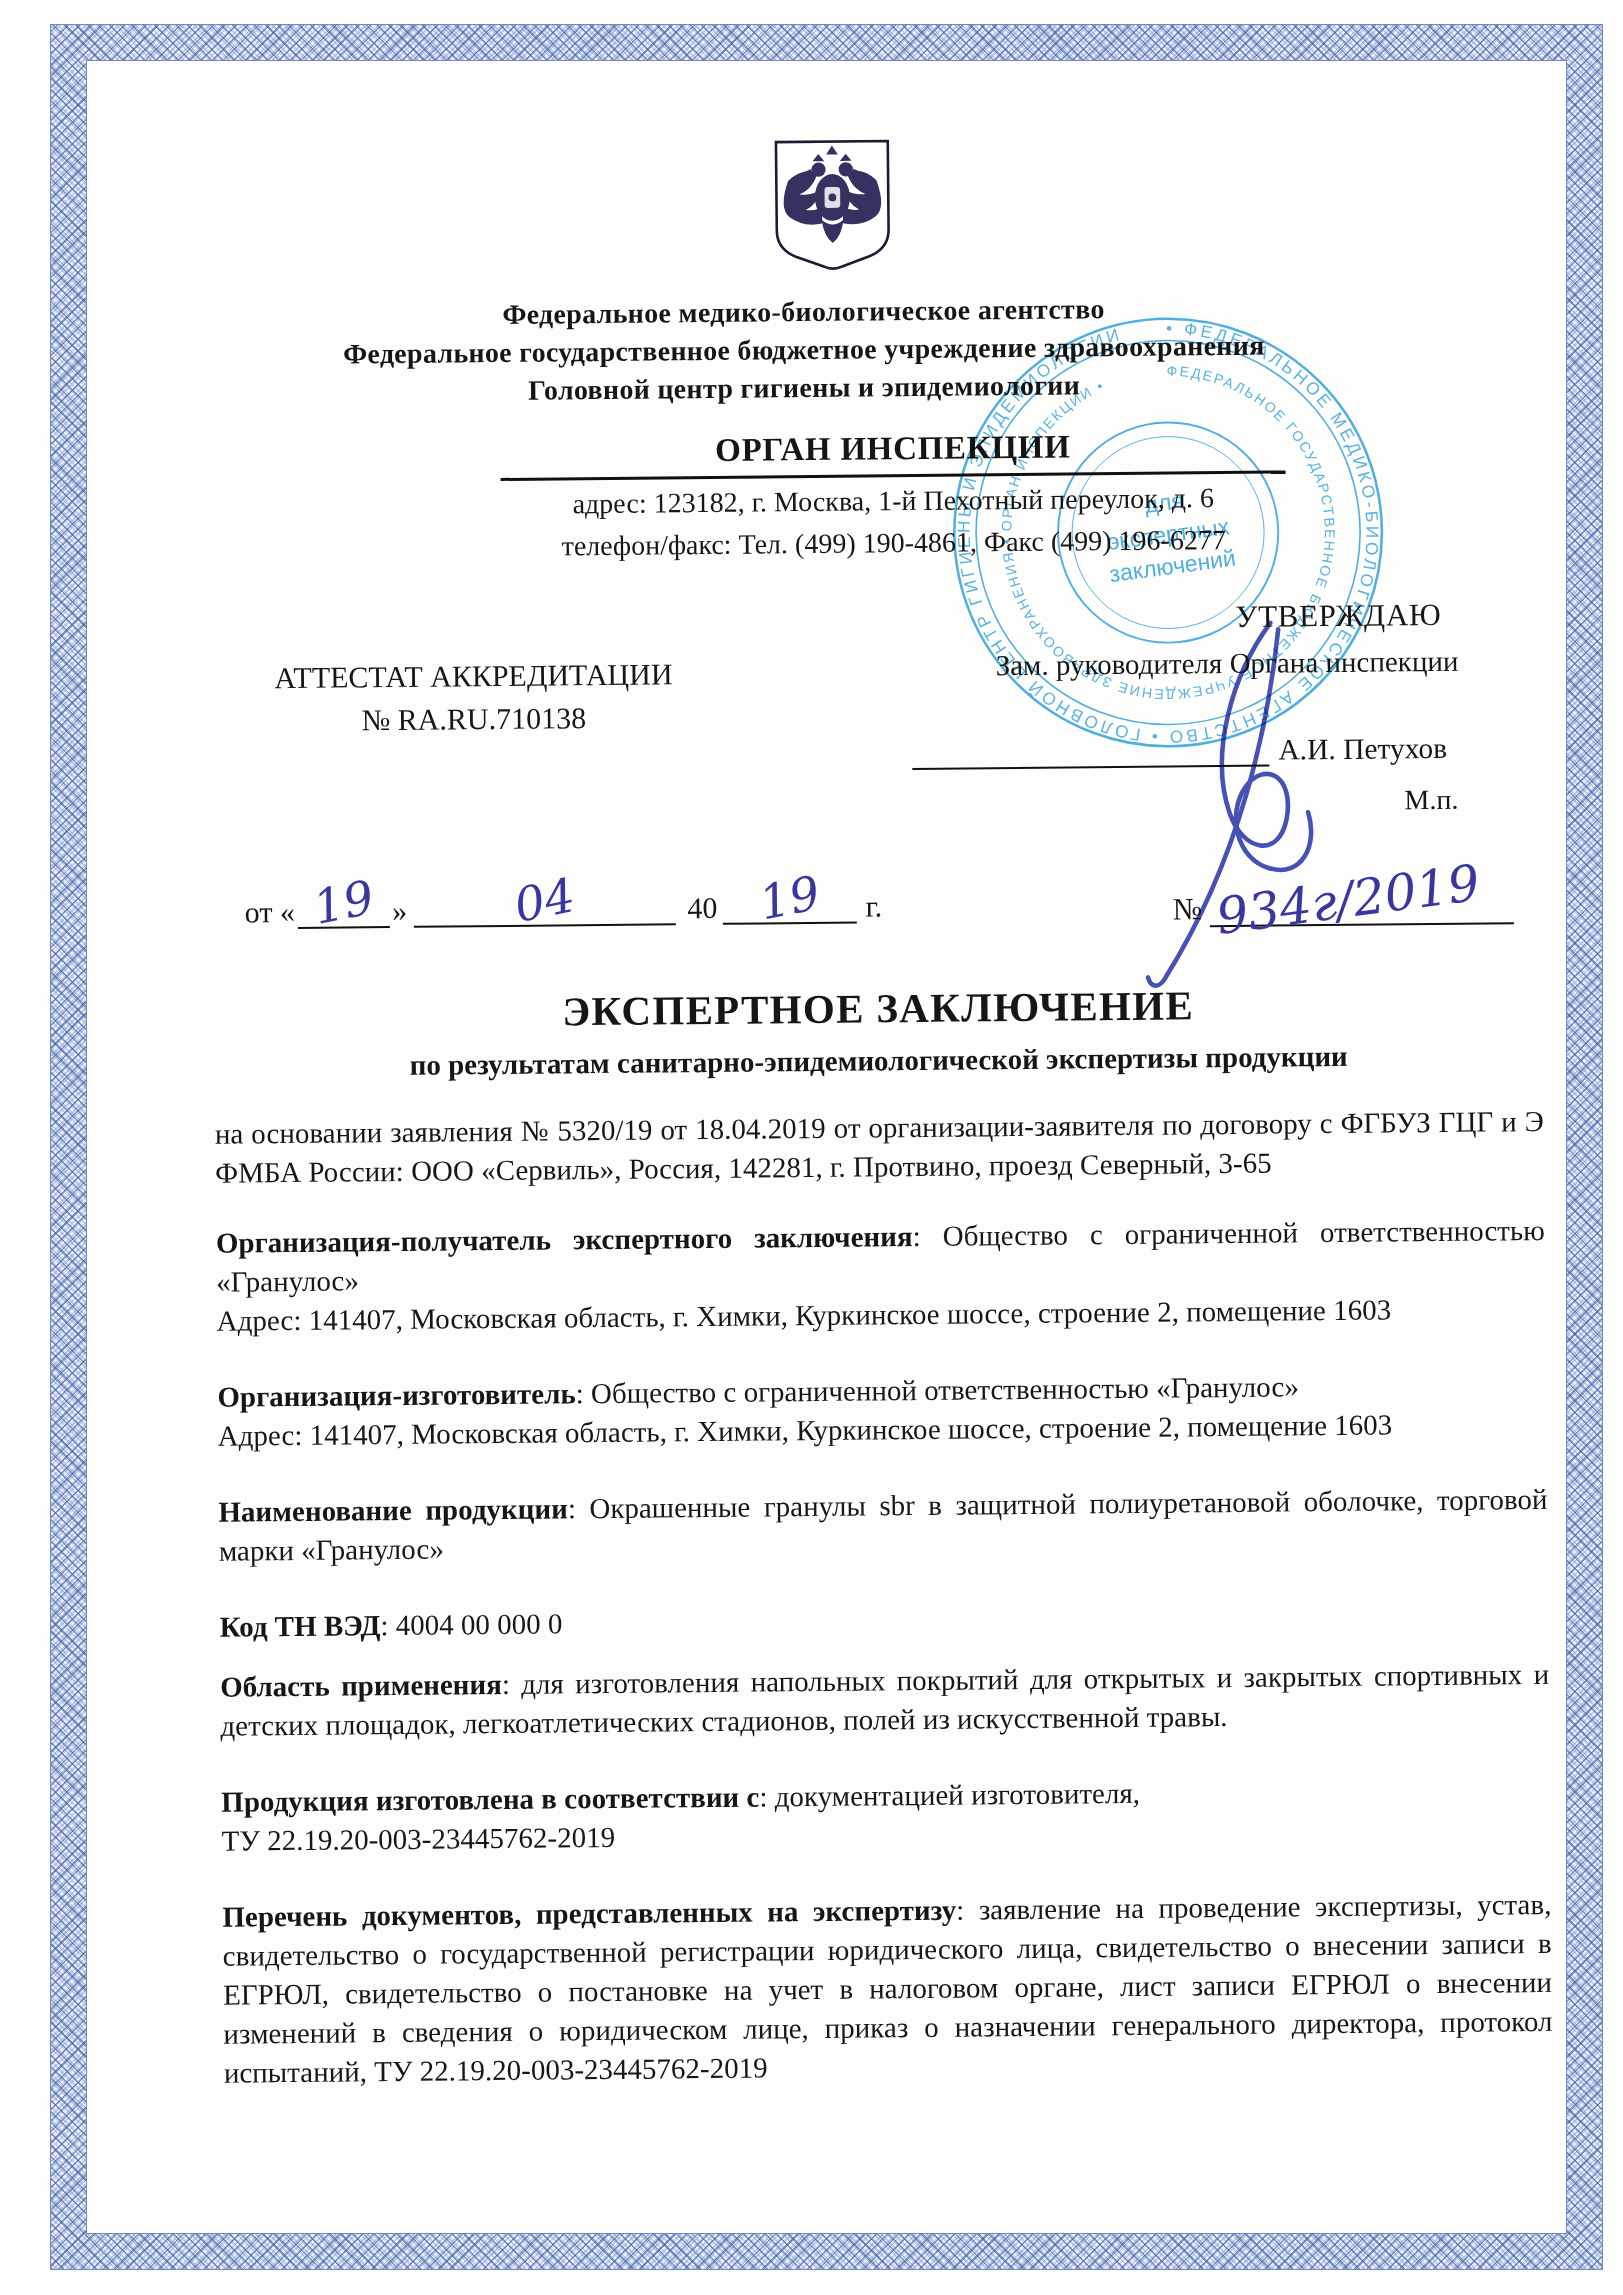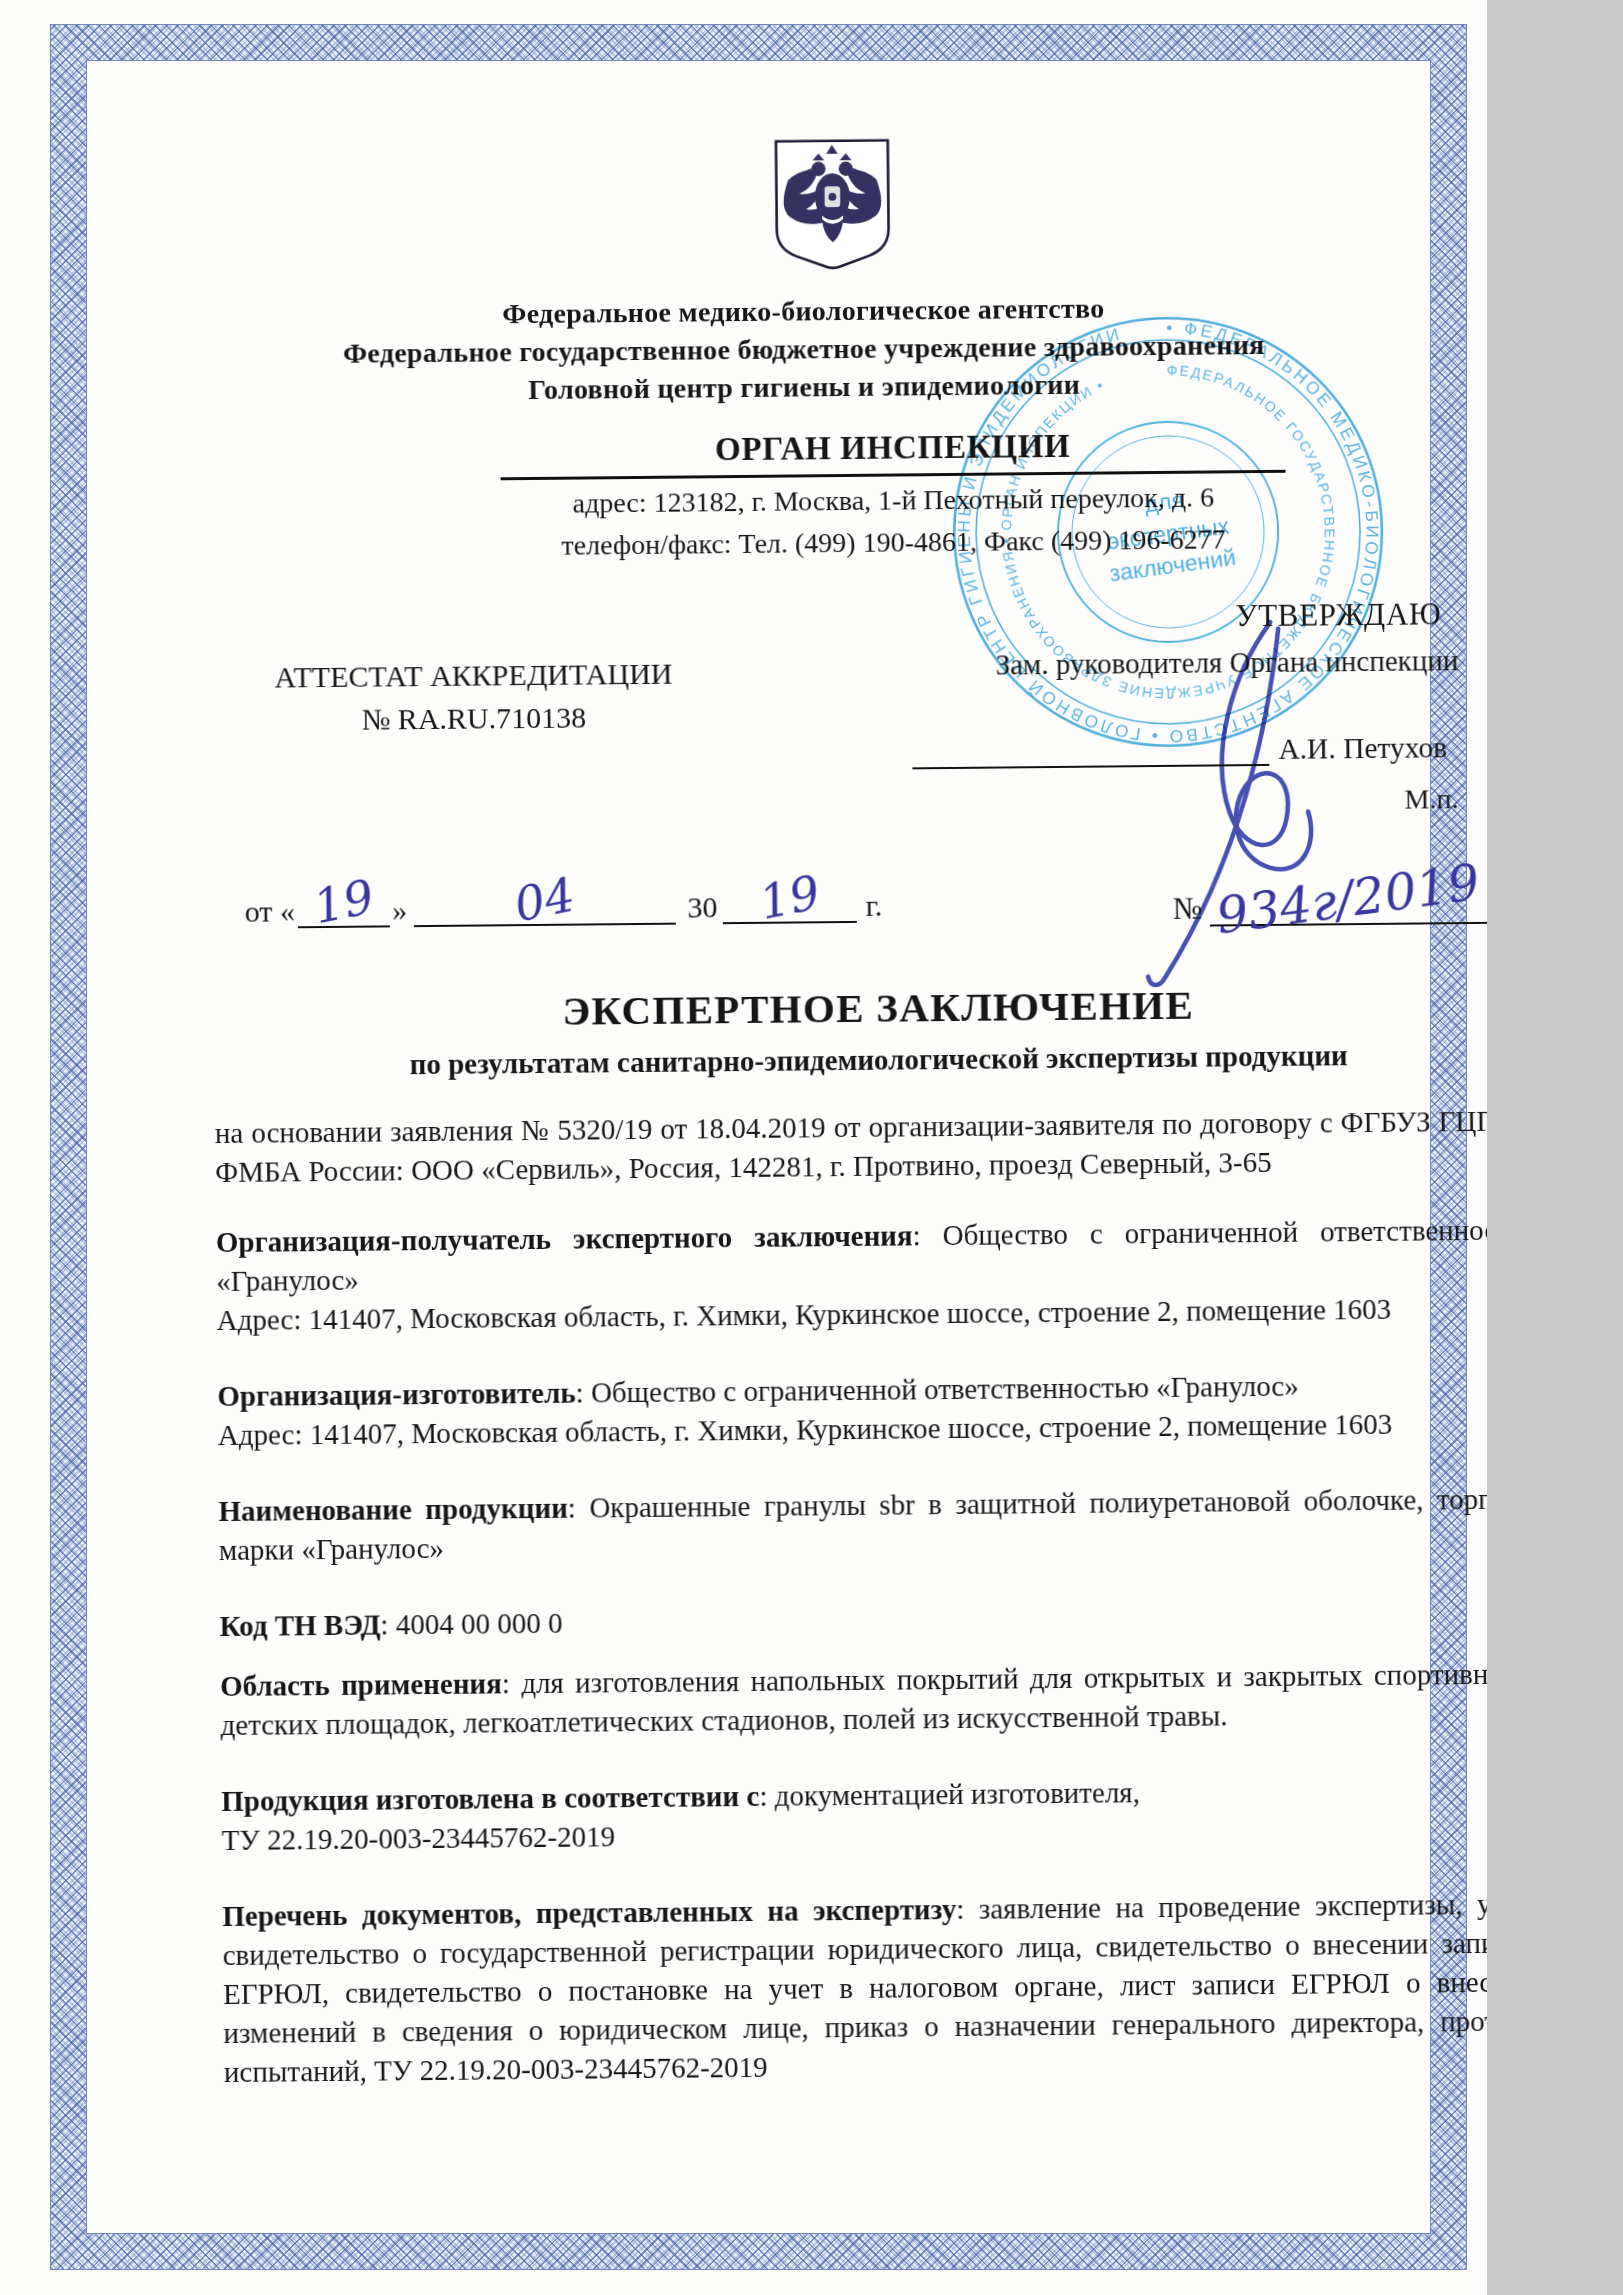--- a/index.html
+++ b/index.html
@@ -1,18 +1,18 @@
 <!DOCTYPE html>
 <html lang="ru" style="font-size:10.5px"><head>
 <meta charset="utf-8">
 <style>
   html,body{margin:0;padding:0;background:#c9c9c9;}
   .page{
     position:relative;
-    width:1487px;height:2295px;
+    width:1623px;height:2295px;
     background:#fdfdfc;
     overflow:hidden;
     font-family:"Liberation Serif", serif;
     color:#161616;
   }
   
   .frame{
     position:absolute; left:50px; top:23.6px; right:19.6px; bottom:25px;
     border:1.3px solid #7388bd;
     background:
@@ -172,21 +172,21 @@
 
     <div class="abs daterow">
       <span>от «</span>
       <span class="blank day-blank">
         <span class="hand">19</span>
       </span>
       <span>»</span>
       <span class="blank month-blank">
         <span class="hand">04</span>
       </span>
-      <span>30</span>
+      <span>40</span>
       <span class="blank year-blank">
         <span class="hand">19</span>
       </span>
       <span>г.</span>
     </div>
 
     <div class="abs numrow">
       <span>№</span>
       <span class="blank num-blank">
         <span class="hand">934г/2019</span>

